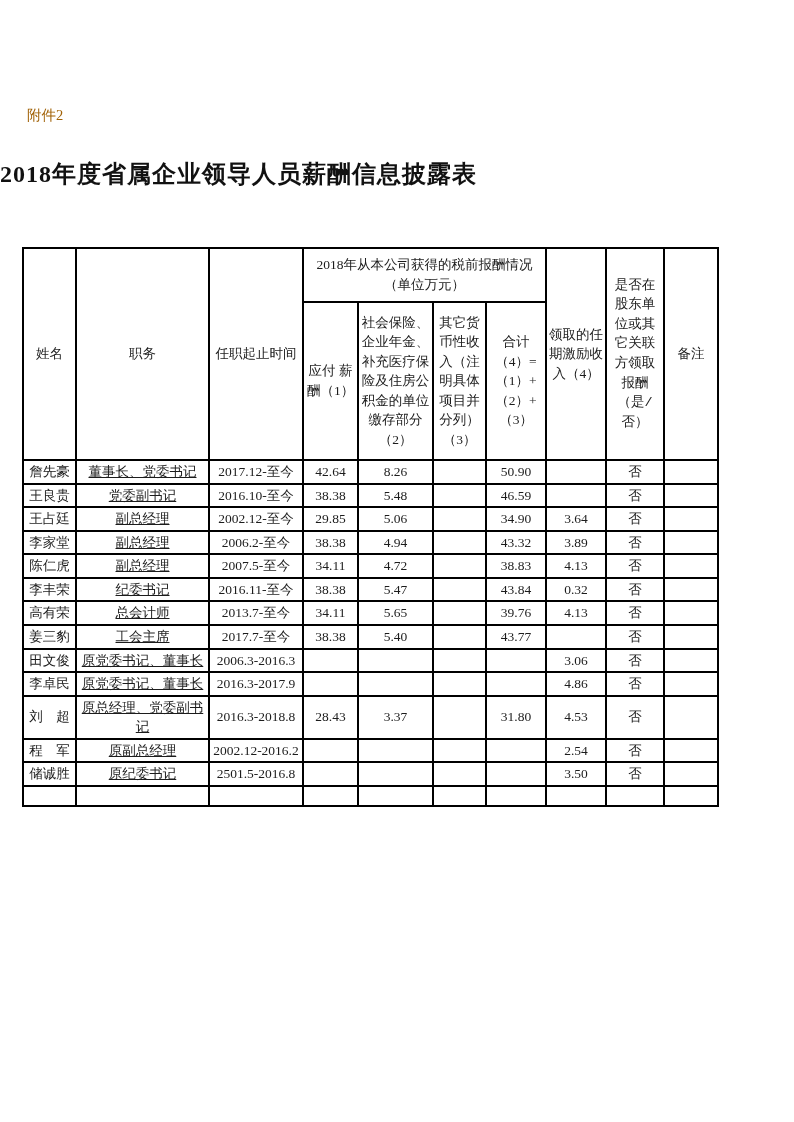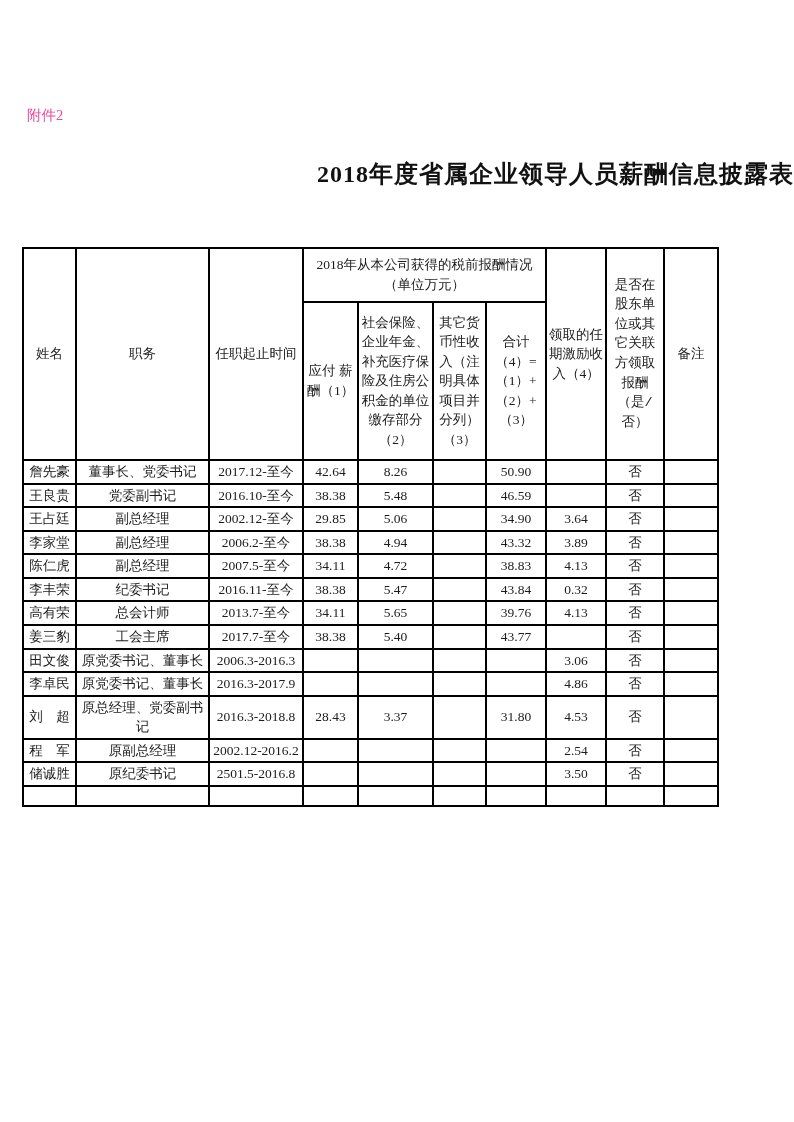--- a/index.html
+++ b/index.html
@@ -17,29 +17,29 @@
   .page {
     position: absolute;
     inset: 0;
     background: #ffffff;
   }
   .attachment-label {
     position: absolute;
     left: 27px;
     top: 106px;
     font-size: 14.5px;
-    color: #ec4899;
+    color: #a16207;
     font-family: Liberation Serif, serif;
   }
   .doc-title {
     position: absolute;
     left: 0;
     top: 158px;
     width: 100%;
-    text-align: right;
+    text-align: left;
     font-size: 24px;
     font-weight: bold;
     letter-spacing: 1px;
     color: #111;
     margin: 0;
   }
   table.salary-table {
     position: absolute;
     left: 22px;
     top: 247px;
@@ -66,21 +66,21 @@
     text-align: left;
     font-size: 12.5px;
     padding: 2px 2px 2px 4px;
   }
   td.h-related {
     text-align: center;
     font-size: 12.5px;
     padding: 2px 4px;
     font-family: Liberation Mono, monospace;
   }
-  td.c-position { font-size: 13px; padding: 1px 1px; }
+  td.c-position { font-size: 13px; padding: 1px 1px; text-decoration: underline; }
   td.c-term     { font-size: 13px; }
   td.c-name     { font-size: 13.5px; }
 </style>
 </head>
 <body>
 
 <div class="page">
 
   <div class="attachment-label">附件2</div>
 

